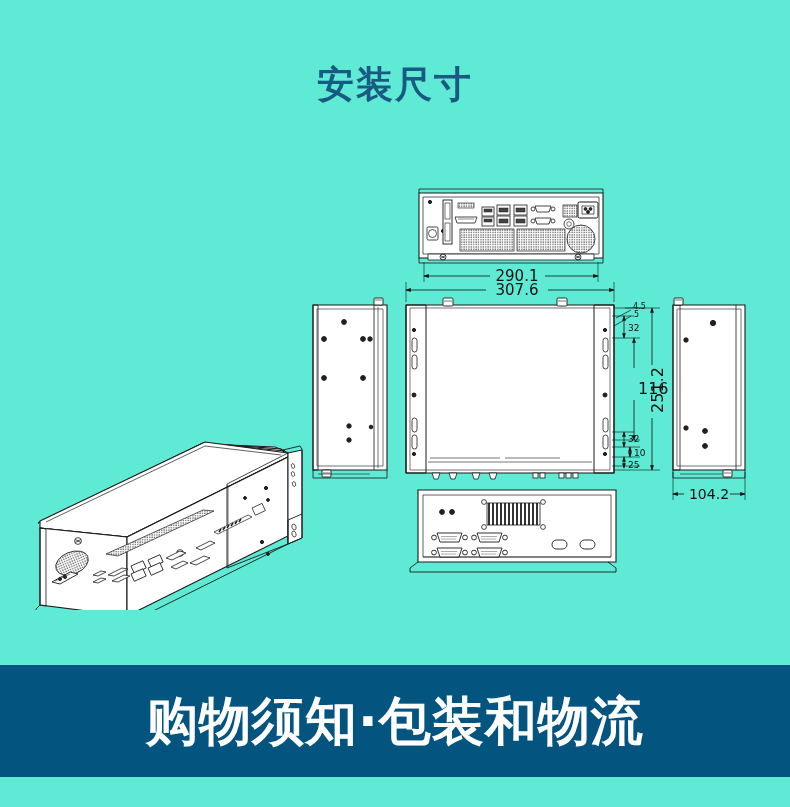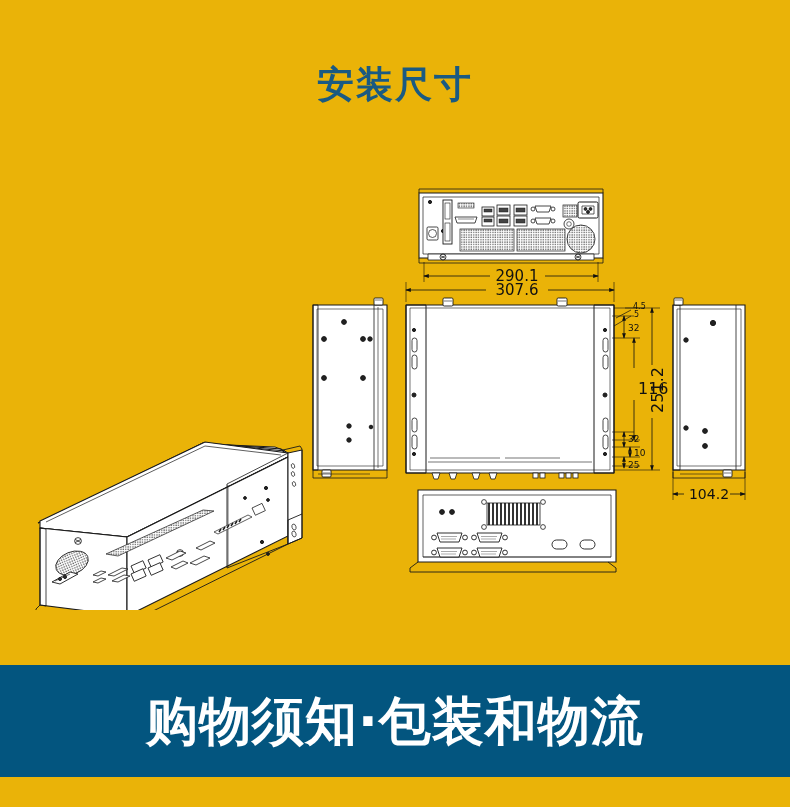--- a/index.html
+++ b/index.html
@@ -3,21 +3,21 @@
 <meta charset="utf-8">
 <title>安装尺寸</title>
 <style>
   html,body{margin:0;padding:0;}
   body{
     width:790px;height:807px;
     background:#ffffff;
     font-family:"DejaVu Sans","Liberation Sans",sans-serif;
     overflow:hidden;position:relative;
   }
-  #page{position:relative;width:790px;height:807px;background:#eab308;}
+  #page{position:relative;width:790px;height:807px;background:#5eead4;}
 
   
   .page-title{
     position:absolute;left:0;top:63px;width:790px;
     text-align:center;
     font-family:"DejaVu Sans","Liberation Sans",sans-serif;
     font-size:37px;font-weight:700;letter-spacing:2px;
     color:#1a5a82;
     line-height:1.2;
   }

